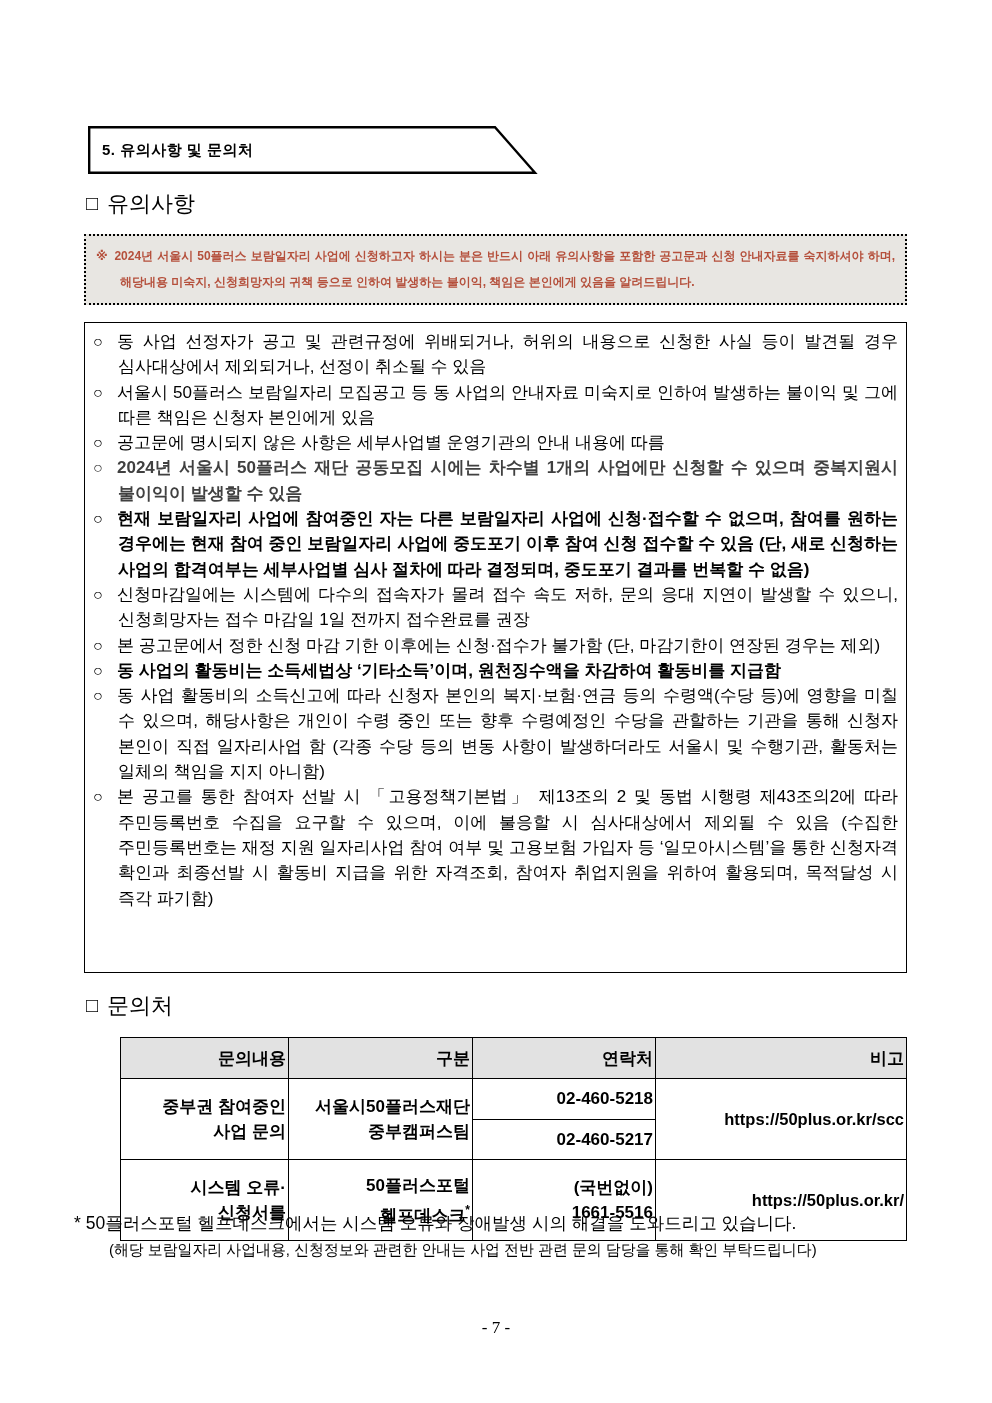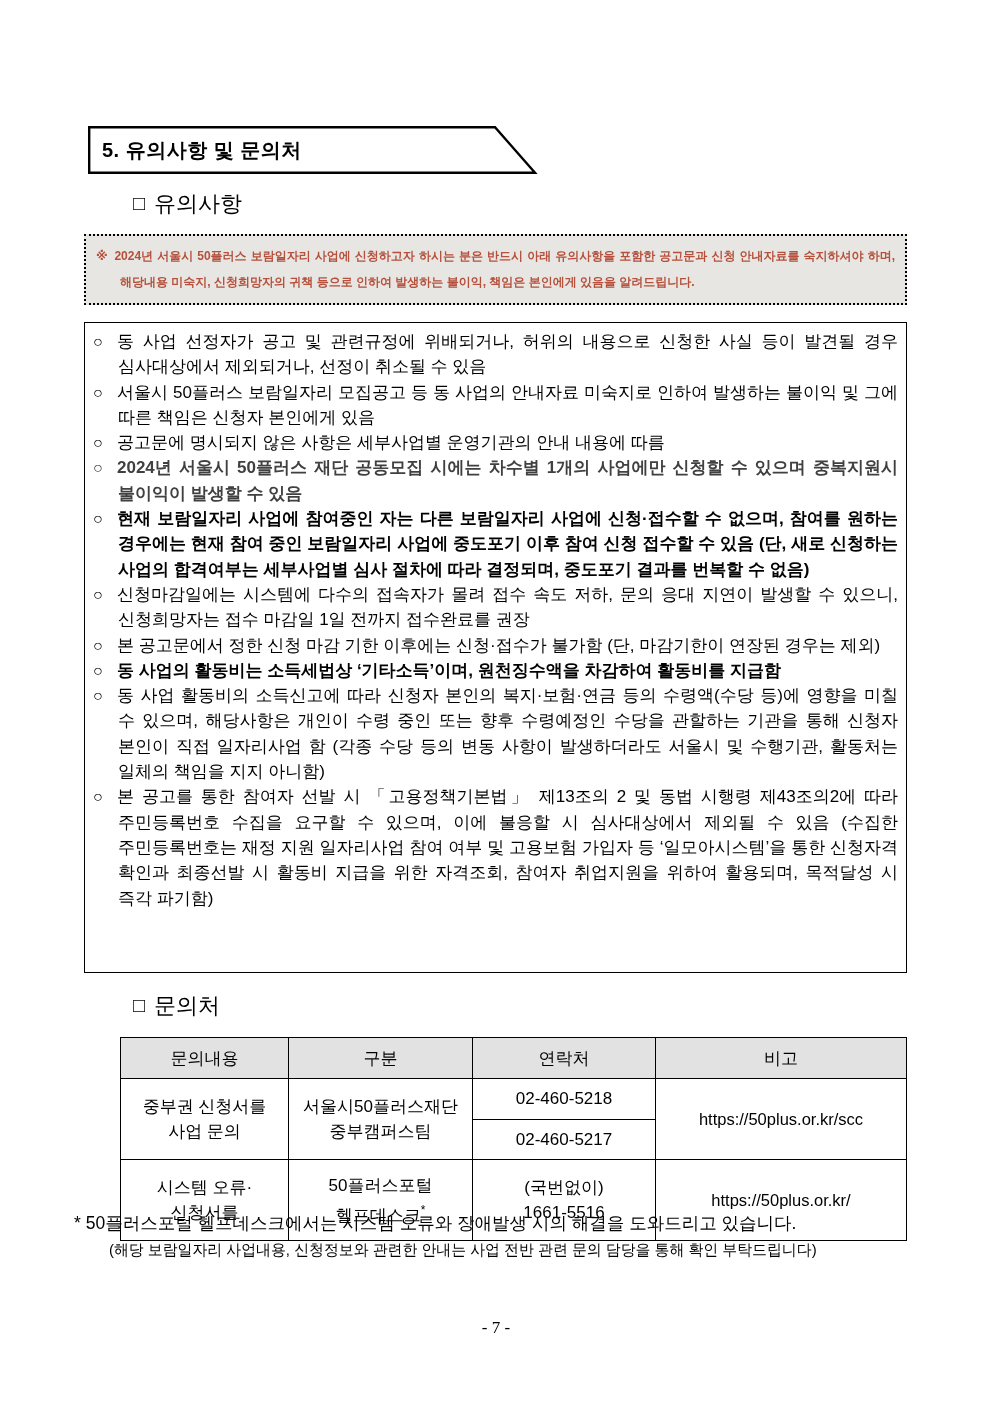--- a/index.html
+++ b/index.html
@@ -34,34 +34,33 @@
   }
   .section-banner svg {
     position: absolute;
     left: 0; top: 0;
     display: block;
   }
   .section-banner .banner-label {
     position: absolute;
     left: 14px;
     top: 8px;
-    font-size: 20px;
+    font-size: 15px;
     font-weight: bold;
     letter-spacing: 0.5px;
     white-space: nowrap;
     line-height: 32px;
   }
 
   
   .box-heading {
     position: absolute;
     font-size: 22px;
     line-height: 30px;
     white-space: nowrap;
-    margin-left: 47px;
   }
   .box-heading .sq {
     font-size: 20px;
     vertical-align: 1px;
     margin-right: 9px;
   }
   #heading-precautions { left: 86px; top: 188px; }
   #heading-contact     { left: 86px; top: 990px; }
 
   
@@ -132,25 +131,25 @@
     position: absolute;
     left: 120px;
     top: 1037px;
     width: 786px;
     border-collapse: collapse;
     table-layout: fixed;
   }
   table.contact th,
   table.contact td {
     border: 1.3px solid #000000;
-    text-align: center;
+    text-align: right;
     vertical-align: middle;
     font-size: 17px;
     line-height: 25px;
-    font-weight: normal;
+    font-weight: bold;
     padding: 4px 2px;
     word-break: keep-all;
   }
   table.contact thead th {
     background: #e2e2e2;
     height: 36px;
     padding: 2px;
   }
   table.contact td.tall   { height: 72px; }
   table.contact td.phone  { height: 36px; padding: 1px 2px; }
@@ -280,21 +279,21 @@
       <tr>
         <th>문의내용</th>
         <th>구분</th>
         <th>연락처</th>
         <th>비고</th>
       </tr>
     </thead>
     <tbody>
       <tr>
         <td class="tall" rowspan="2">
-          <div>중부권 신청서를</div>
+          <div>중부권 참여중인</div>
           <div>사업 문의</div>
         </td>
         <td class="tall" rowspan="2">
           <div>서울시50플러스재단</div>
           <div>중부캠퍼스팀</div>
         </td>
         <td class="phone">02-460-5218</td>
         <td class="tall" rowspan="2">
           <span class="url">https://50plus.or.kr/scc</span>
         </td>

